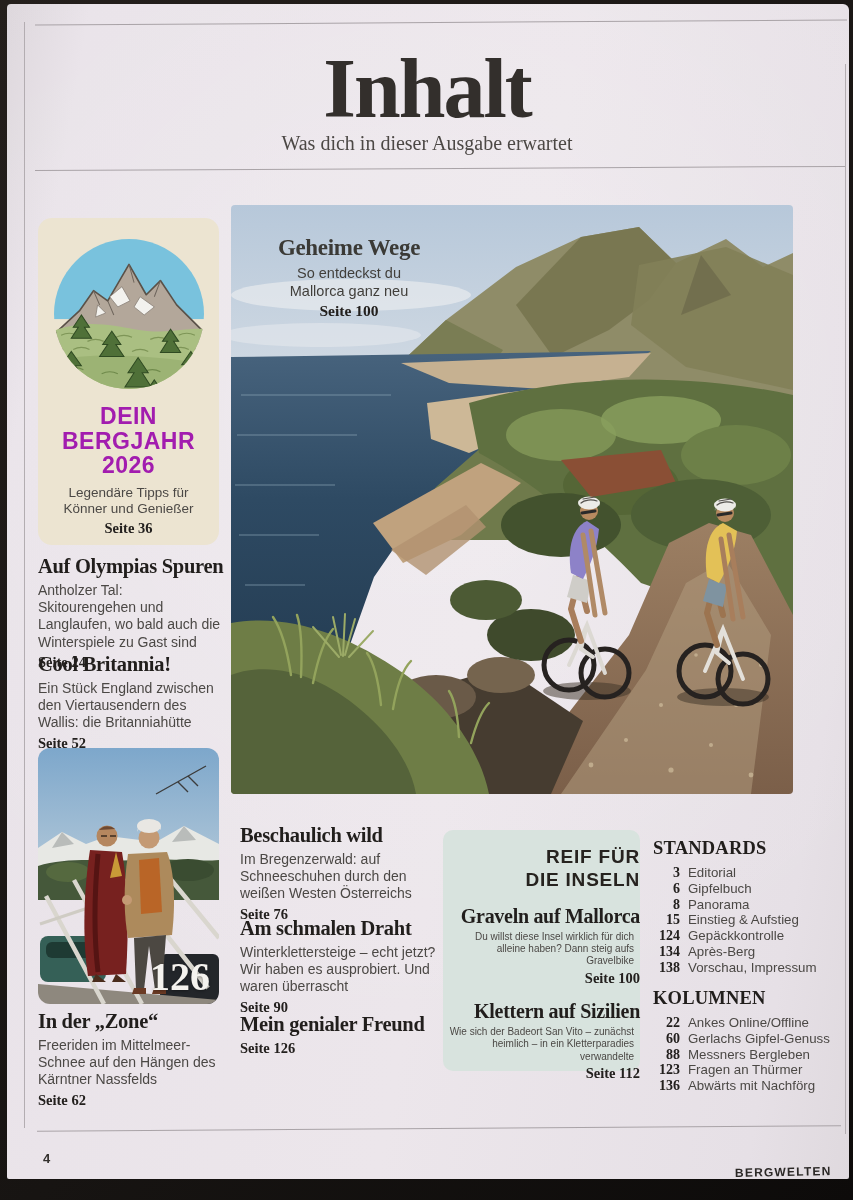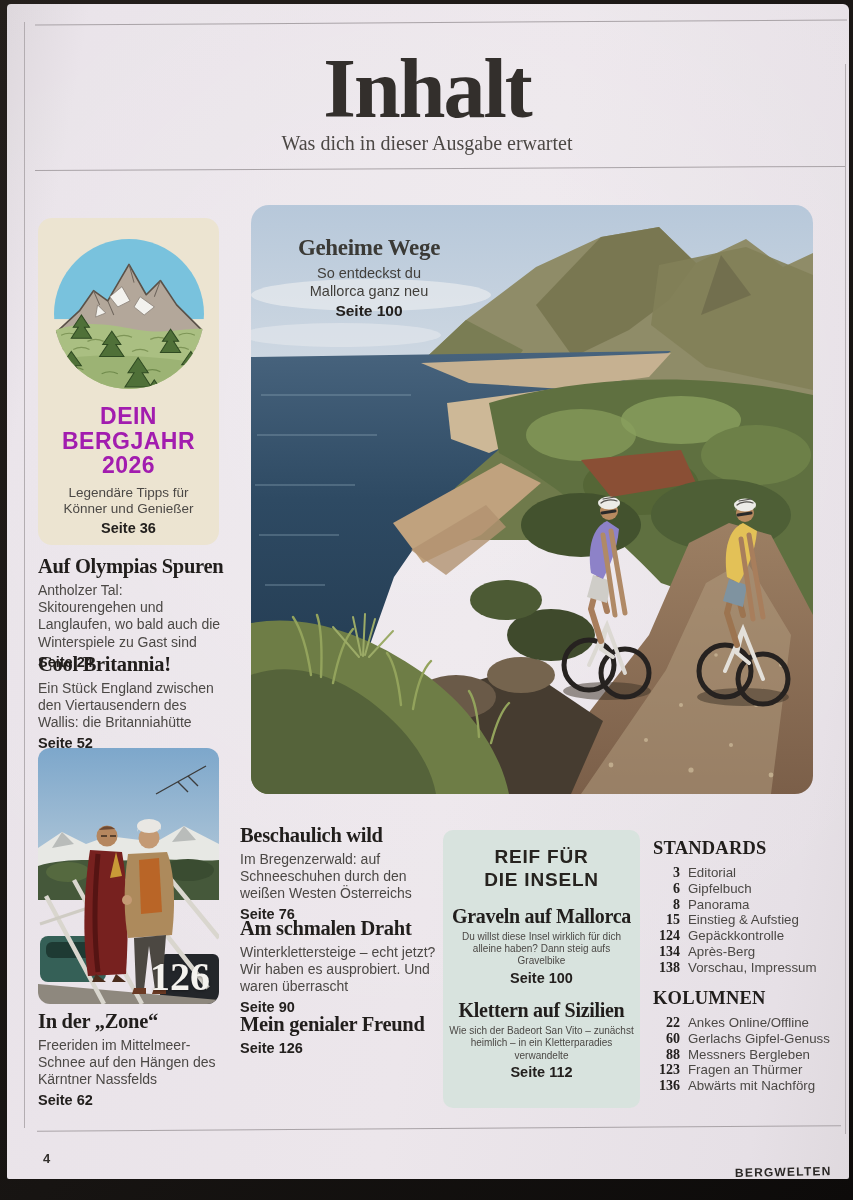--- a/index.html
+++ b/index.html
@@ -19,45 +19,45 @@
   .pg-title { position:absolute; left:90px; width:660px; text-align:center;
     font-family:"Liberation Serif", serif; font-weight:700; color:#332f2c; }
   .pg-sub { position:absolute; left:90px; width:660px; text-align:center;
     font-family:"Liberation Serif", serif; color:#4c4845; }
 
   .promo-card { position:absolute; left:31px; top:214px; width:181px; height:327px;
     background:#ece4d1; border-radius:14px; text-align:center; padding-top:20px; }
   .promo-title { margin-top:10px; font-weight:700; font-size:23px; line-height:1.07;
     letter-spacing:0.5px; color:#a21caf; }
   .promo-sub { margin-top:7px; font-size:13.5px; line-height:1.2; color:#4b4845; padding:0 10px; }
-  .seite { font-family:Liberation Sans, sans-serif; font-weight:700; color:#23201e; font-size:14.5px; }
+  .seite { font-family:Liberation Serif, serif; font-weight:700; color:#23201e; font-size:14.5px; }
   .promo-card .seite { margin-top:3px; }
 
   .art { position:absolute; color:#4b4845; }
   .art h2 { font-family:"Liberation Serif", serif; font-weight:700; font-size:20.5px;
     letter-spacing:-0.3px; color:#211e1c; margin-bottom:4px; white-space:nowrap; }
   .art p { font-size:14px; line-height:1.23; }
   .art .seite { margin-top:3px; }
 
-  .photo-main { position:absolute; left:244px; top:201px; width:562px; height:589px;
-    border-radius:18px; overflow:hidden; }
+  .photo-main { position:absolute; left:224px; top:201px; width:562px; height:589px;
+    border-radius:4px; overflow:hidden; }
   .photo-main svg, .photo-small svg { position:absolute; inset:0; width:100%; height:100%; }
   .photo-overlay { position:absolute; left:28px; top:30px; width:180px; text-align:center; color:#3b3a36; }
   .photo-overlay .po-title { font-family:"Liberation Serif", serif; font-weight:700;
     font-size:23px; letter-spacing:-0.3px; margin-bottom:3px; }
   .photo-overlay .po-line { font-size:14.5px; line-height:1.25; color:#413f3b; }
   .photo-overlay .seite { font-size:15.5px; margin-top:2px; }
 
   .photo-small { position:absolute; left:31px; top:744px; width:181px; height:256px;
     border-radius:12px; overflow:hidden; }
   .photo-num { position:absolute; right:9px; bottom:4px; font-family:"Liberation Serif", serif;
     font-weight:700; font-size:40px; color:#f4f2ee; text-shadow:0 1px 3px rgba(0,0,0,0.35); }
 
-  .island-box { position:absolute; left:436px; top:826px; width:197px; height:278px;
-    background:#d8e3de; border-radius:10px; text-align:center; padding-top:16px; color:#4b4845; }
+  .island-box { position:absolute; left:436px; top:826px; width:197px; height:241px;
+    background:#d8e3de; border-radius:10px; text-align:right; padding-top:16px; color:#4b4845; }
   .island-head { font-weight:700; font-size:19px; line-height:1.2; letter-spacing:0.8px; color:#26231f; }
   .island-box h3 { font-family:"Liberation Serif", serif; font-weight:700; font-size:20px;
     letter-spacing:-0.3px; color:#211e1c; margin:13px 0 3px; white-space:nowrap; }
   .island-box p { font-size:10px; line-height:1.24; padding:0 6px; }
   .island-box .seite { margin-top:2px; }
 
   .toc-col { position:absolute; left:646px; width:190px; color:#4b4845; }
   .toc-col h3 { font-family:"Liberation Serif", serif; font-weight:700; font-size:18.5px;
     letter-spacing:0.2px; color:#211e1c; margin-bottom:6px; }
   .toc-row { display:flex; align-items:baseline; line-height:15.8px; }

